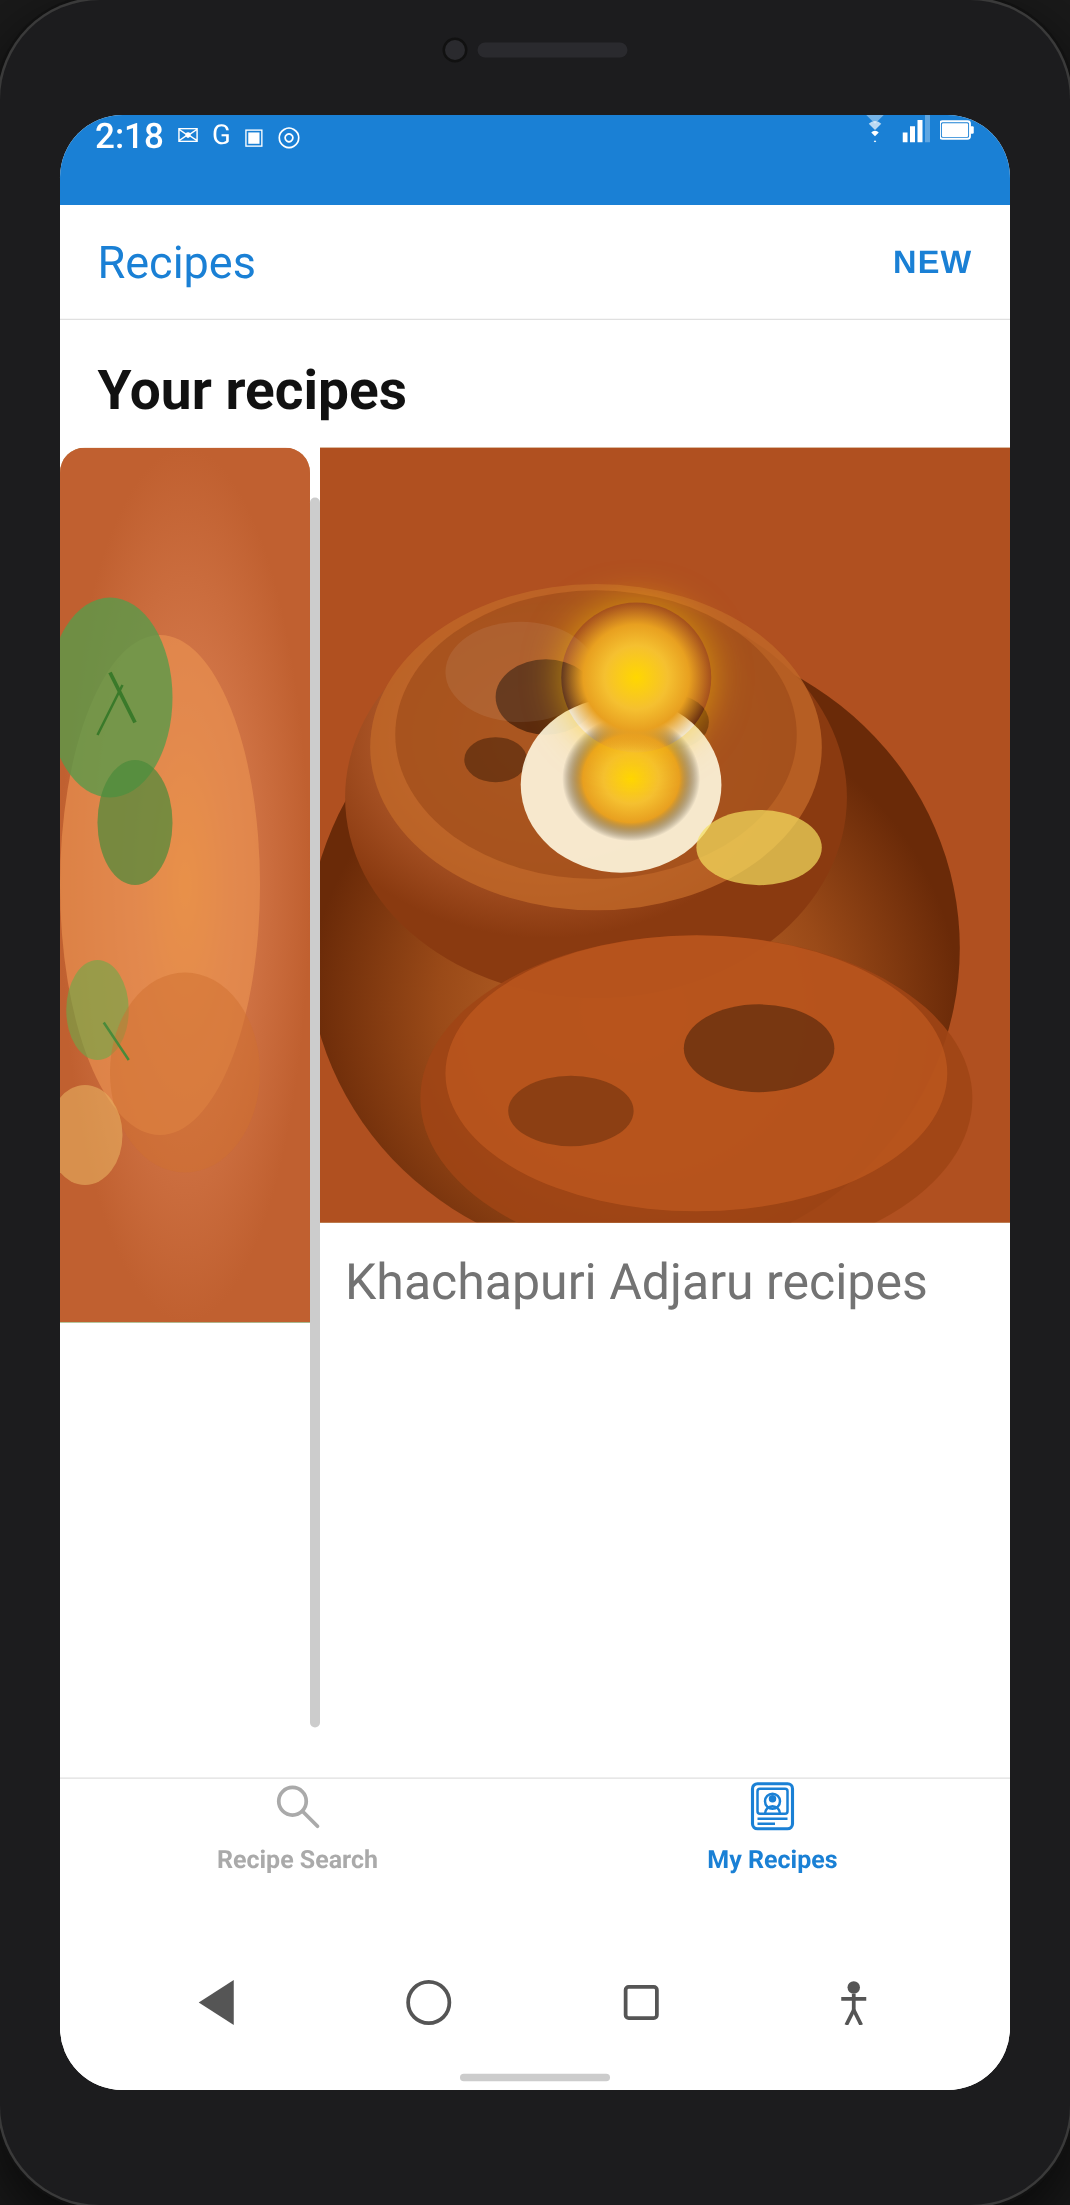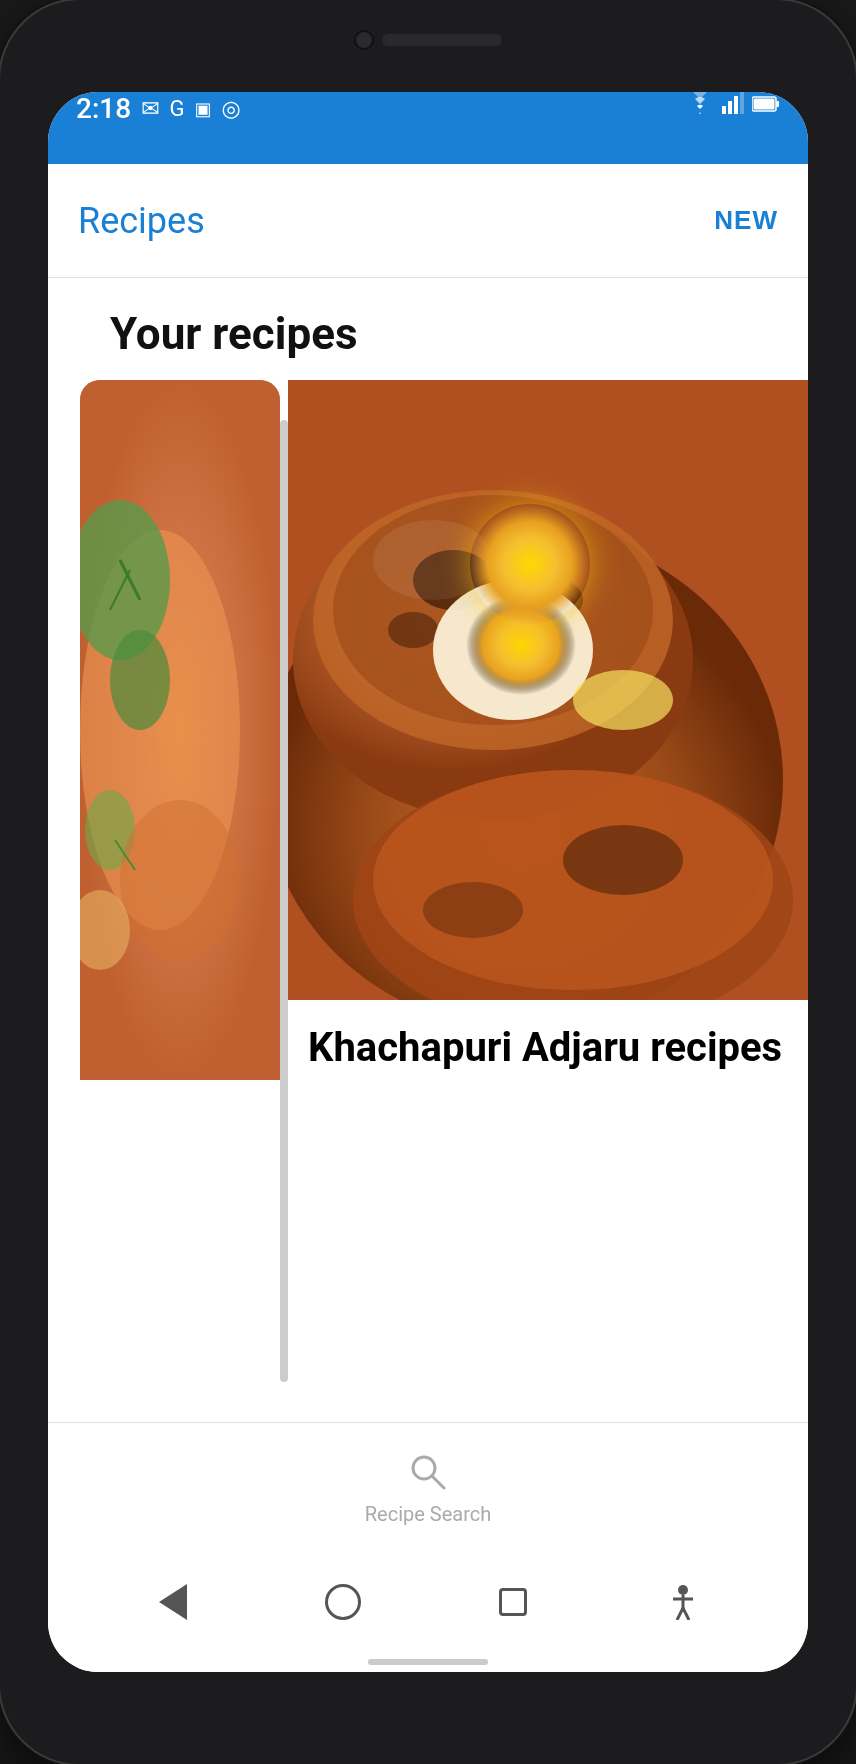--- a/index.html
+++ b/index.html
@@ -85,21 +85,21 @@
       align-items: center;
       gap: 8px;
     }
     .wifi-icon, .signal-icon, .battery-icon {
       color: white;
       font-size: 22px;
     }
     
     .app-bar {
       background: #fff;
-      height: 114px;
+      height: 92px;
       display: flex;
       align-items: center;
       justify-content: space-between;
       padding: 0 30px;
       border-bottom: 1px solid #e0e0e0;
       flex-shrink: 0;
     }
     .app-title {
       color: #1a80d5;
       font-size: 36px;
@@ -111,21 +111,20 @@
       font-weight: 700;
       letter-spacing: 1px;
     }
     
     .content {
       flex: 1;
       background: #fff;
       overflow: hidden;
       display: flex;
       flex-direction: column;
-      padding-left: 32px;
     }
     .section-title {
       font-size: 44px;
       font-weight: 700;
       color: #111;
       padding: 30px 30px 20px;
     }
     
     .cards-area {
       flex: 1;
@@ -209,32 +208,32 @@
       height: 120px;
       background: radial-gradient(circle, #ffd700 0%, #f5c030 30%, #e8a020 50%, transparent 70%);
       border-radius: 50%;
       box-shadow: 0 0 30px rgba(255, 200, 0, 0.6);
     }
     .card-main-text {
       padding: 24px 20px 10px;
     }
     .card-main-title {
       font-size: 40px;
-      font-weight: 700;
-      color: #000000;
+      font-weight: 400;
+      color: #737373;
       line-height: 1.2;
     }
     
     .bottom-nav {
       height: 130px;
       background: #fff;
       border-top: 1px solid #e0e0e0;
       display: flex;
-      align-items: center;
-      flex-shrink: 0;
+      flex-shrink: 0;
+      font-weight: bold;
     }
     .nav-item {
       flex: 1;
       display: flex;
       flex-direction: column;
       align-items: center;
       gap: 8px;
       cursor: pointer;
     }
     .nav-label {
@@ -453,20 +452,32 @@
     <div class="bottom-nav">
 
       <div class="nav-item inactive">
         <svg class="search-icon-svg" viewBox="0 0 44 44" fill="none">
           <circle cx="18" cy="18" r="11" stroke="#aaa" stroke-width="3"></circle>
           <line x1="26" y1="26" x2="38" y2="38" stroke="#aaa" stroke-width="3" stroke-linecap="round"></line>
         </svg>
         <span class="nav-label">Recipe Search</span>
       </div>
 
+      <div class="nav-item active">
+        <svg class="recipe-icon-svg" viewBox="0 0 44 44" fill="none">
+          <rect x="6" y="4" width="32" height="36" rx="4" stroke="#1a80d5" stroke-width="2.5" fill="none"></rect>
+          <rect x="10" y="8" width="24" height="20" rx="2" stroke="#1a80d5" stroke-width="2" fill="none"></rect>
+          <circle cx="22" cy="18" r="6" stroke="#1a80d5" stroke-width="2"></circle>
+          <circle cx="22" cy="16" r="3" fill="#1a80d5"></circle>
+          <path d="M16 28c0-3.3 2.7-6 6-6s6 2.7 6 6" stroke="#1a80d5" stroke-width="2" fill="none"></path>
+          <line x1="10" y1="32" x2="34" y2="32" stroke="#1a80d5" stroke-width="2"></line>
+          <line x1="10" y1="36" x2="24" y2="36" stroke="#1a80d5" stroke-width="2"></line>
+        </svg>
+        <span class="nav-label">My Recipes</span>
+      </div>
 
     </div>
 
     <div class="android-nav">
       <div class="android-btn">
         <div class="android-back"></div>
       </div>
       <div class="android-btn">
         <div class="android-home"></div>
       </div>

